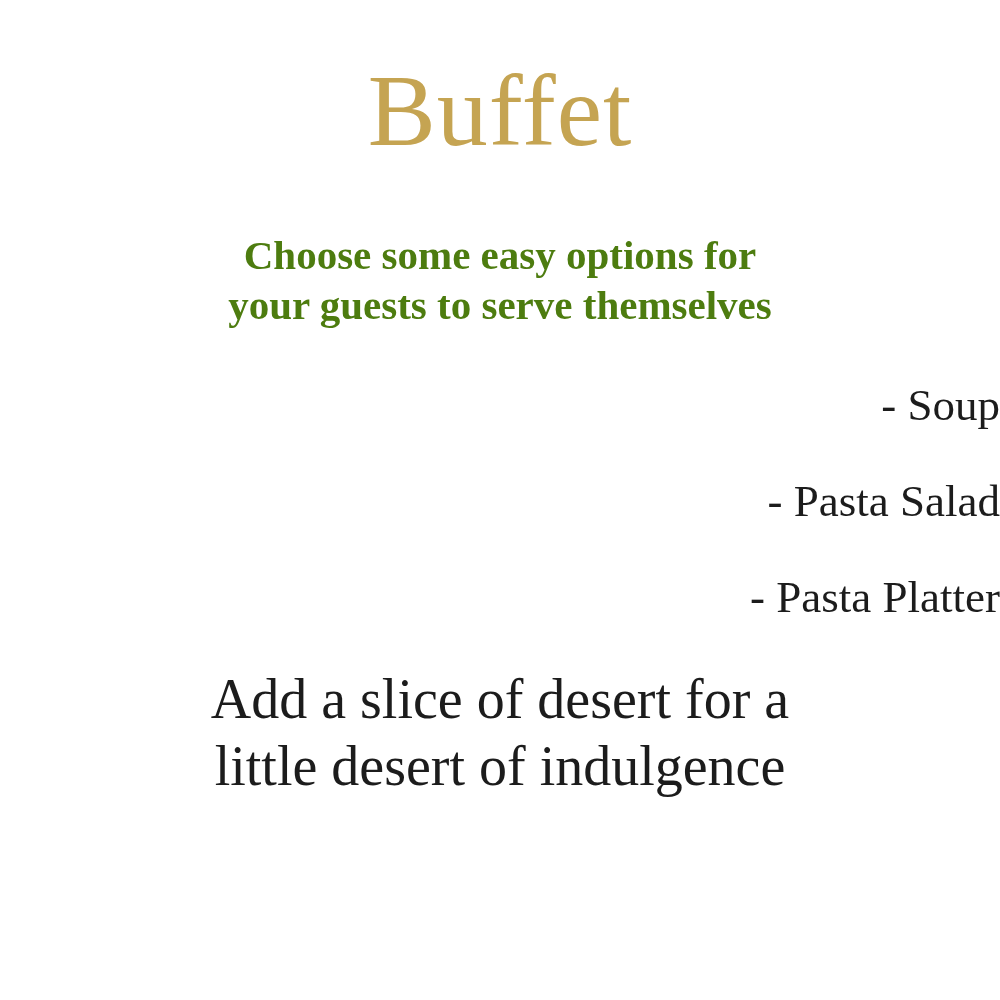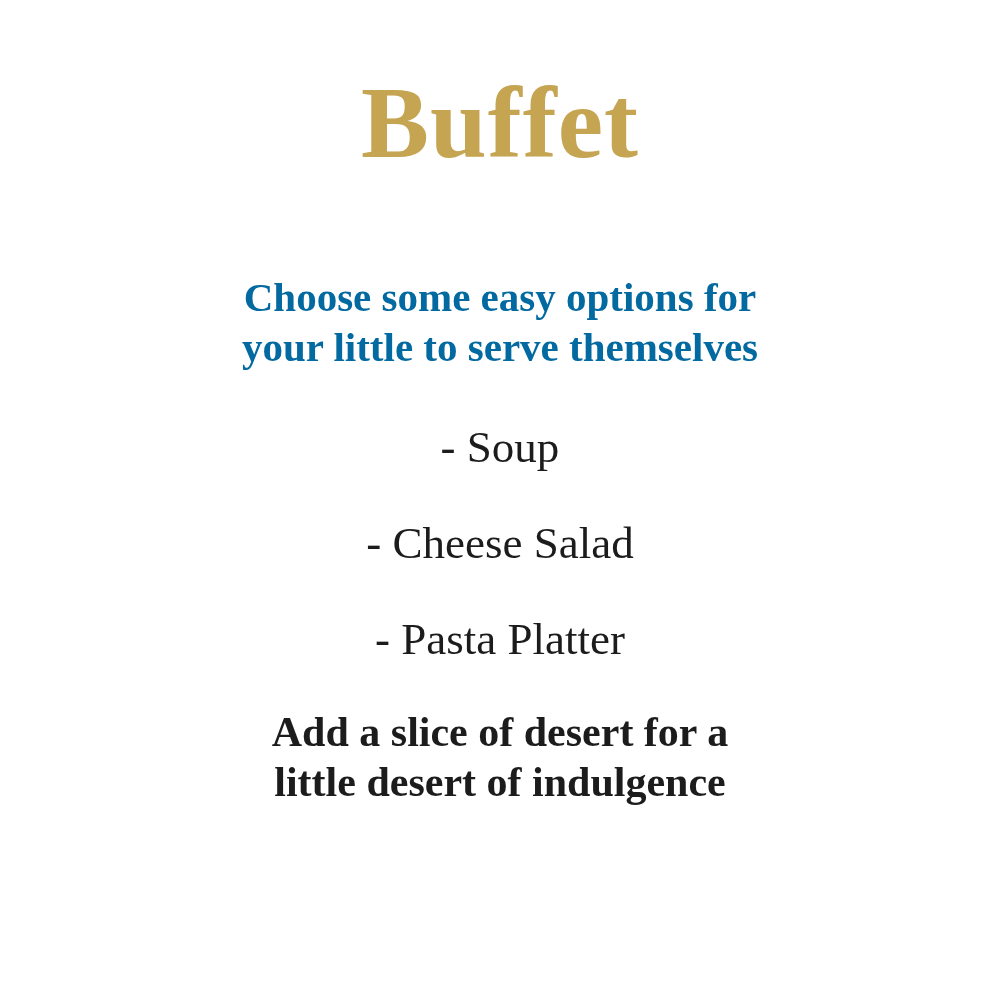--- a/index.html
+++ b/index.html
@@ -12,69 +12,70 @@
     height: 1000px;
     margin: 0 auto;
     box-sizing: border-box;
     padding-top: 50px;
     text-align: center;
     font-family: "Liberation Serif", serif;
     color: #1c1c1c;
     overflow: hidden;
   }
   .title {
-    margin: 12px;
+    margin: 0;
     font-size: 102px;
     line-height: 1.2;
-    font-weight: 700;
+    font-weight: 400;
     color: #c5a452;
     letter-spacing: 1px;
   }
   .subtitle {
-    margin: 88px 0 0 0;
+    margin: 58px 0 0 0;
     font-size: 41px;
     line-height: 1.22;
     font-weight: 700;
-    color: #0369a1;
+    color: #4d7c0f;
   }
   .menu {
     margin: 48px 0 0 0;
     padding: 0;
     list-style: none;
+    text-align: right;
   }
   .menu-item {
     font-size: 45px;
     line-height: 1.2;
     font-weight: 400;
     margin: 0 0 42px 0;
     color: #1c1c1c;
   }
   .footer {
     margin: 0;
-    font-size: 42px;
+    font-size: 56px;
     line-height: 1.18;
-    font-weight: 700;
+    font-weight: 400;
     color: #1c1c1c;
   }
 </style>
 </head>
 <body>
 
 <div class="card">
 
   <h1 class="title">Buffet</h1>
 
   <p class="subtitle">
     <span>Choose some easy options for</span><br>
-    <span>your little to serve themselves</span>
+    <span>your guests to serve themselves</span>
   </p>
 
   <ul class="menu">
     <li class="menu-item">- Soup</li>
-    <li class="menu-item">- Cheese Salad</li>
+    <li class="menu-item">- Pasta Salad</li>
     <li class="menu-item">- Pasta Platter</li>
   </ul>
 
   <p class="footer">
     <span>Add a slice of desert for a</span><br>
     <span>little desert of indulgence</span>
   </p>
 
 </div>
 

